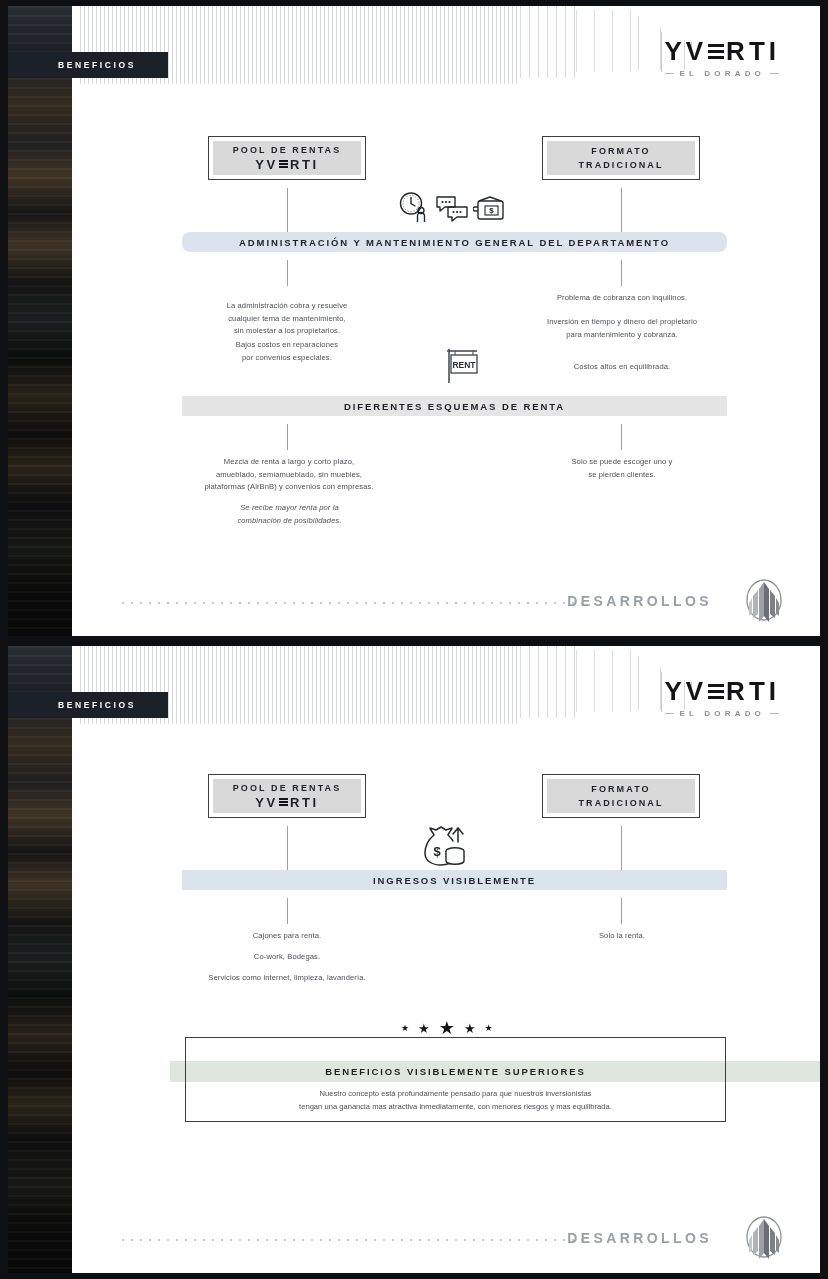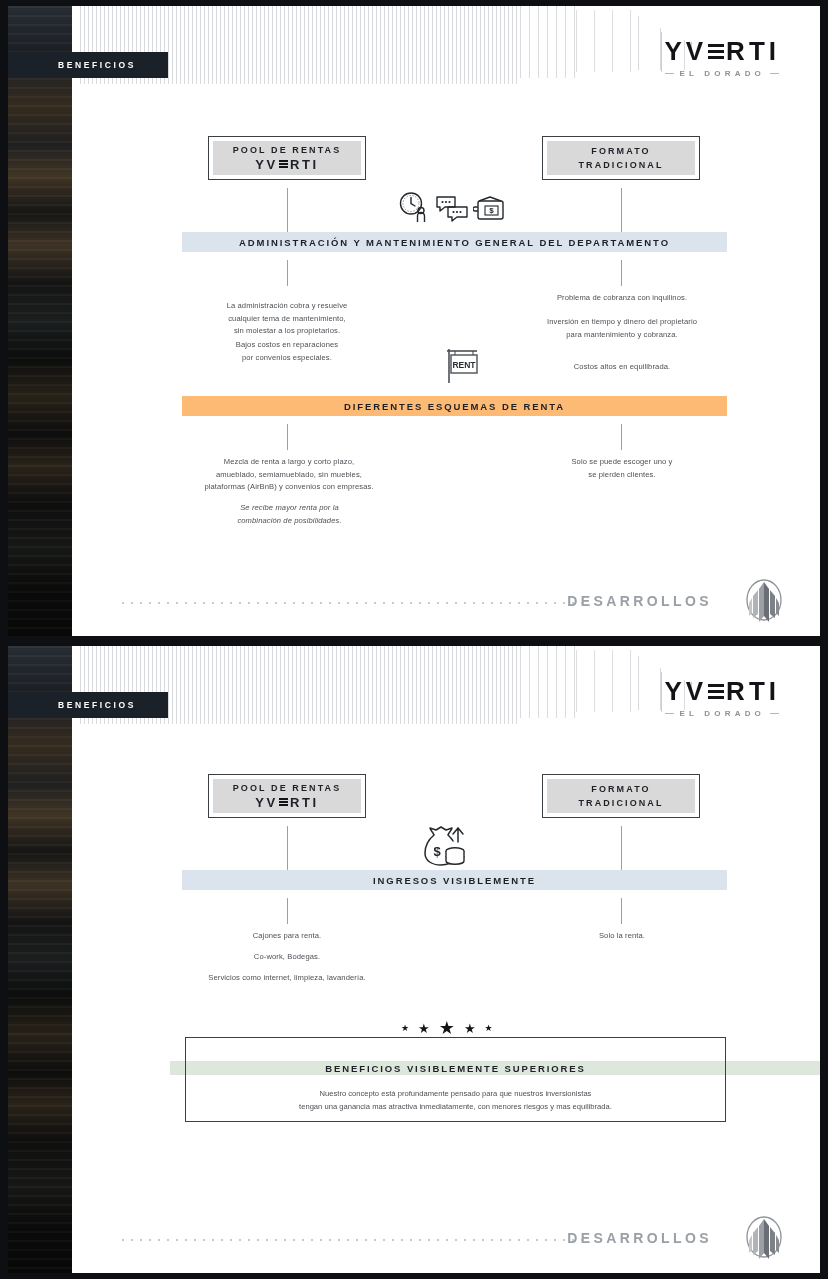--- a/index.html
+++ b/index.html
@@ -98,41 +98,41 @@
   .brand .eglyph { width:9px; gap:1.5px; margin:0 1.5px; }
   .brand .eglyph i { height:1.7px; }
 
   .vline { position:absolute; width:1px; background:#9aa0a6; }
 
   .band {
     position:absolute; left:110px; width:545px; height:20px;
     display:flex; align-items:center; justify-content:center;
   }
   .band.blue  { background:#dbe3ec; }
-  .band.green { background:#fdba74; }
+  .band.green { background:#e5e5e5; }
   .band span { font-size:9.5px; letter-spacing:1.9px; font-weight:700; color:#1d2127; }
 
   .para {
     position:absolute; text-align:center; font-size:7.6px; line-height:1.65;
     color:#4c5055; letter-spacing:.1px;
   }
 
   
   .rent-icon { position:absolute; }
   
   .icon-row { position:absolute; display:flex; align-items:flex-end; gap:3px; }
 
   
   .stars { position:absolute; display:flex; align-items:center; gap:9px; }
   .stars span { color:#121418; line-height:1; }
 
   
   .hl-box { position:absolute; border:1px solid #3a3f45; background:#fff; }
   .hl-band {
-    position:absolute; background:#dde7dc; height:14px;
+    position:absolute; background:#dde7dc; height:21px;
     display:flex; align-items:center; justify-content:center;
   }
   .hl-band span { font-size:9.5px; letter-spacing:1.9px; font-weight:700; color:#1d2127; }
   .hl-text {
     position:absolute; text-align:center; font-size:7.6px; line-height:1.7; color:#4c5055;
   }
 
   
   .footer { position:absolute; left:64px; right:0; bottom:0; height:70px; }
   .dots {
@@ -232,21 +232,21 @@
         </svg>
         <svg width="34" height="30" viewBox="0 0 34 30">
           <path d="M6 7l11-4 11 4" fill="none" stroke="#24282d" stroke-width="1.4" stroke-linejoin="round"></path>
           <rect x="5" y="7" width="25" height="18" rx="2" fill="none" stroke="#24282d" stroke-width="1.4"></rect>
           <path d="M5 13H2a2 2 0 000 4h3" fill="none" stroke="#24282d" stroke-width="1.4"></path>
           <rect x="12" y="12" width="13" height="9" fill="none" stroke="#24282d" stroke-width="1.1"></rect>
           <text x="18.5" y="19.3" font-size="8" font-family="Liberation Sans, sans-serif" font-weight="700" fill="#24282d" text-anchor="middle">$</text>
         </svg>
       </div>
 
-      <div class="band blue" style="top:148px;">
+      <div class="band blue" style="top:148px;border-radius:8px;">
         <span>ADMINISTRACIÓN Y MANTENIMIENTO GENERAL DEL DEPARTAMENTO</span>
       </div>
 
       <div class="vline" style="left:215px;top:176px;height:26px;"></div>
       <div class="vline" style="left:549px;top:176px;height:26px;"></div>
 
       <div class="para" style="left:130px;top:216px;width:170px;white-space:pre-line;">La administración cobra y resuelve
 cualquier tema de mantenimiento,
 sin molestar a los propietarios.</div>
       <div class="para" style="left:130px;top:255px;width:170px;white-space:pre-line;">Bajos costos en reparaciones

